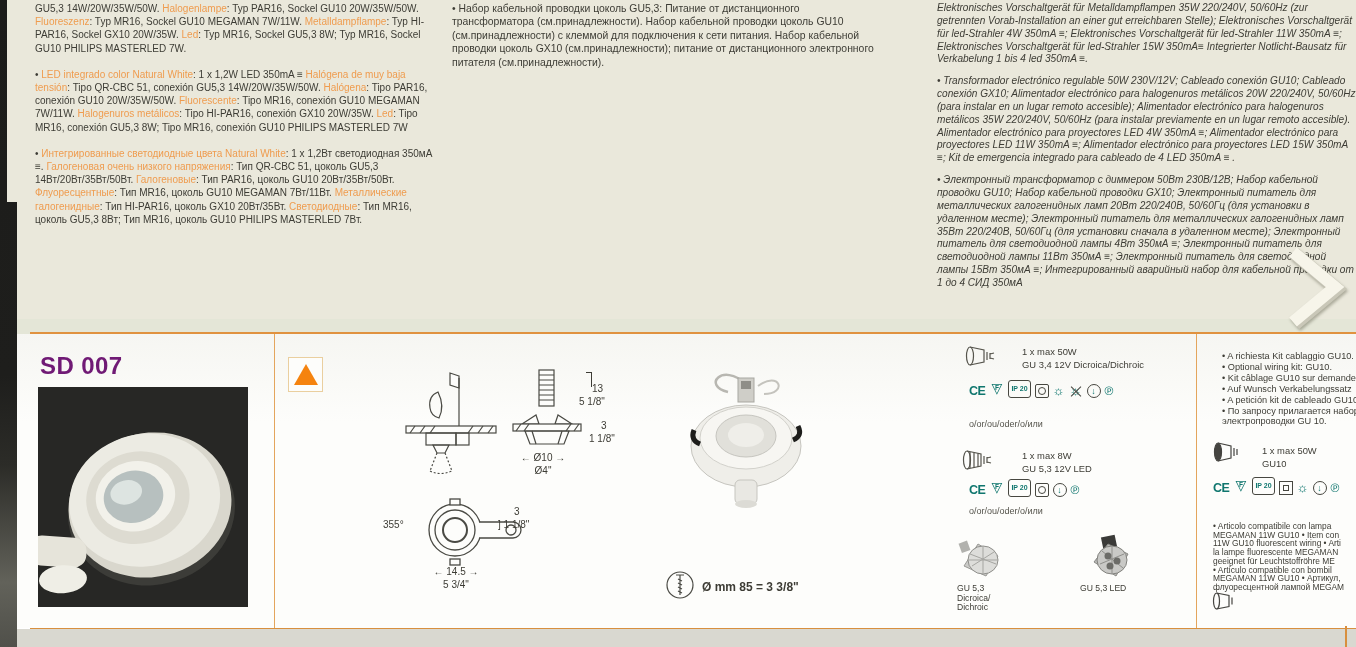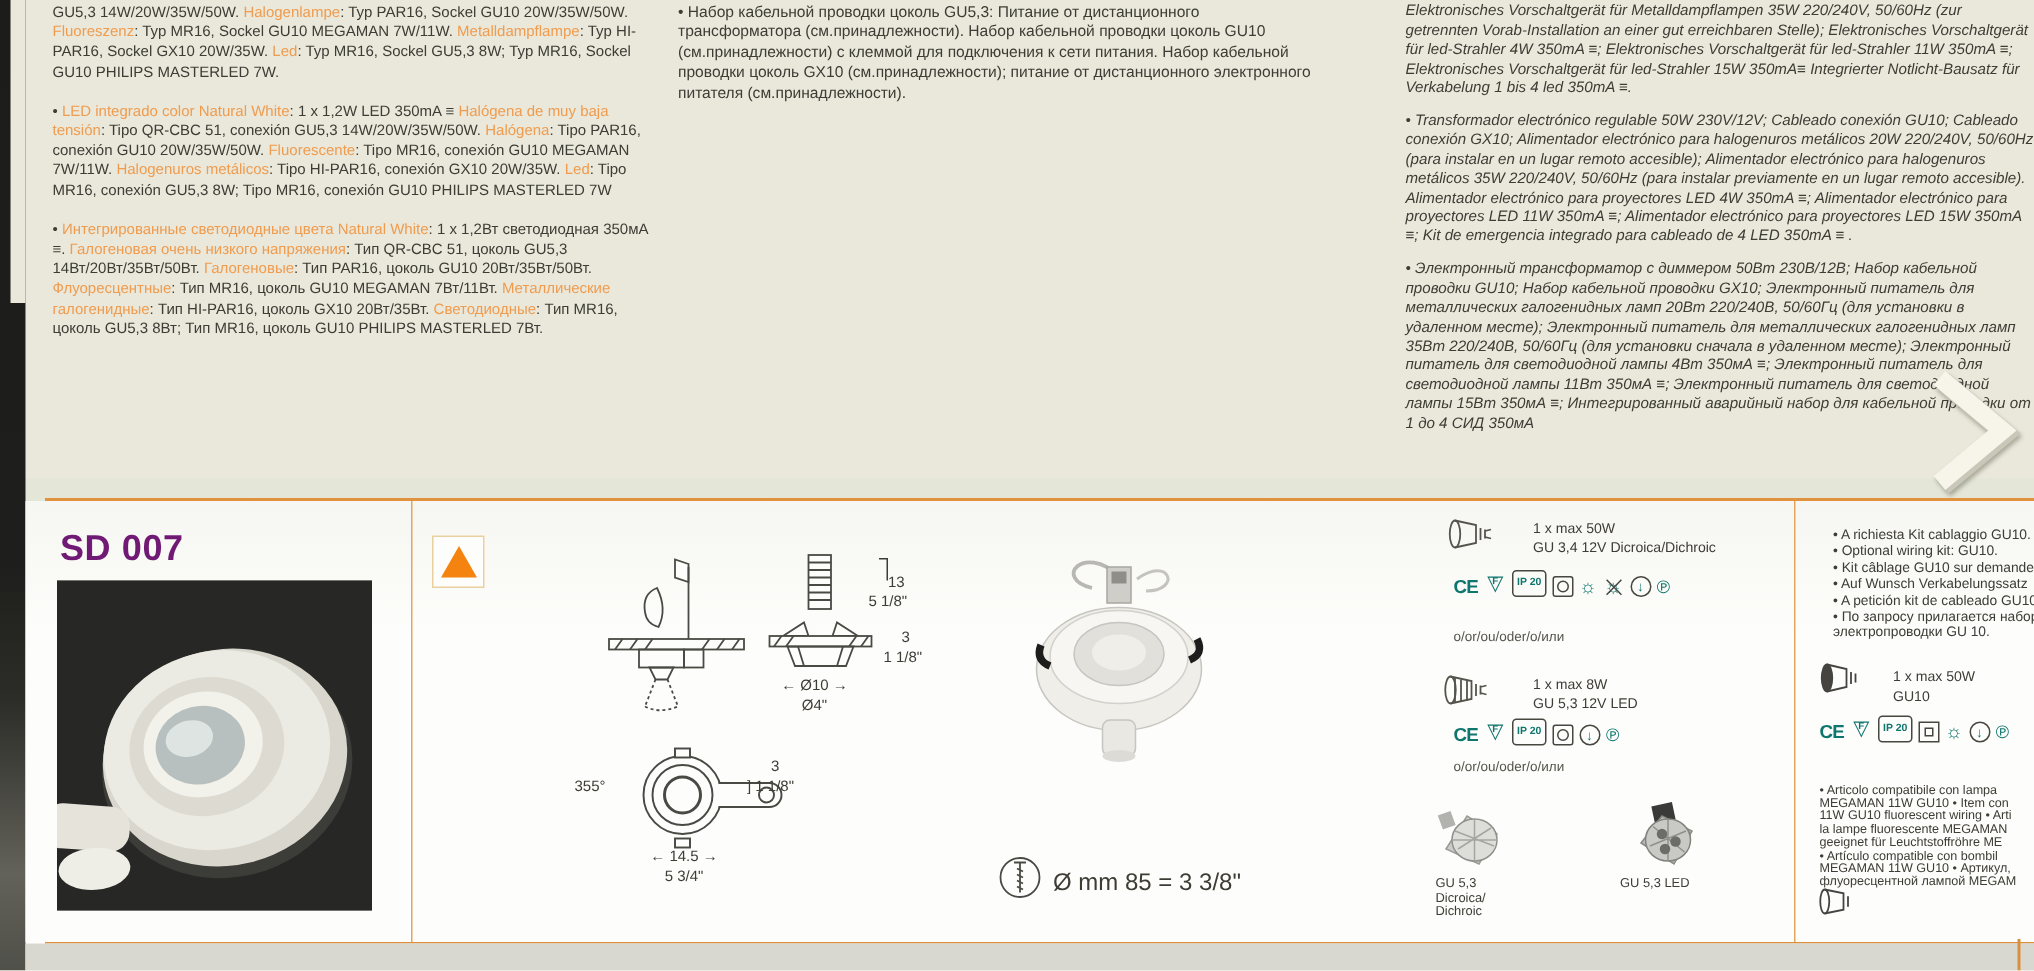--- a/index.html
+++ b/index.html
@@ -49,21 +49,21 @@
 
   
   .drawing svg{display:block;}
   .dim{position:absolute;font-size:10px;line-height:10.5px;color:#3d3c35;white-space:nowrap;}
   .dim.center{text-align:center;}
   .arrows::before{content:"← ";}
   .arrows::after{content:" →";}
   .vtick{position:absolute;width:5px;border-top:1px solid #3d3c35;border-right:1px solid #3d3c35;}
 
   
-  #cutout-label{left:702px;top:580px;font-size:16px;color:#3d3c35;}
+  #cutout-label{left:702px;top:580px;font-size:12px;color:#3d3c35;font-weight:bold;}
 
   
   .lamp-text{position:absolute;font-size:9.4px;line-height:13px;color:#3d3c35;white-space:nowrap;}
   .cert-row{position:absolute;display:flex;align-items:flex-end;gap:4px;color:#0f766e;}
   .cert{display:inline-flex;align-items:center;justify-content:center;height:14px;}
   .cert-ce{font-size:12.5px;font-weight:700;letter-spacing:-.5px;}
   .cert-f-triangle{position:relative;width:15px;font-size:6.5px;font-weight:700;align-items:flex-start;padding-top:2px;}
   .cert-f-triangle::before{content:"▽";position:absolute;left:0;top:0;width:15px;text-align:center;
     font-size:14px;font-weight:400;line-height:13px;}
   .cert-ip20{border:1px solid #474740;border-radius:3px;font-size:7px;font-weight:700;padding:1px 2px;line-height:8px;}

